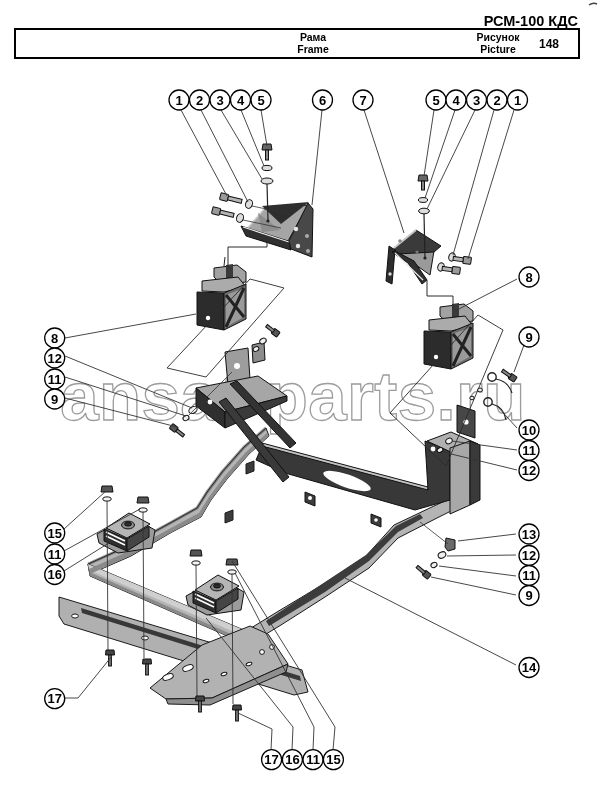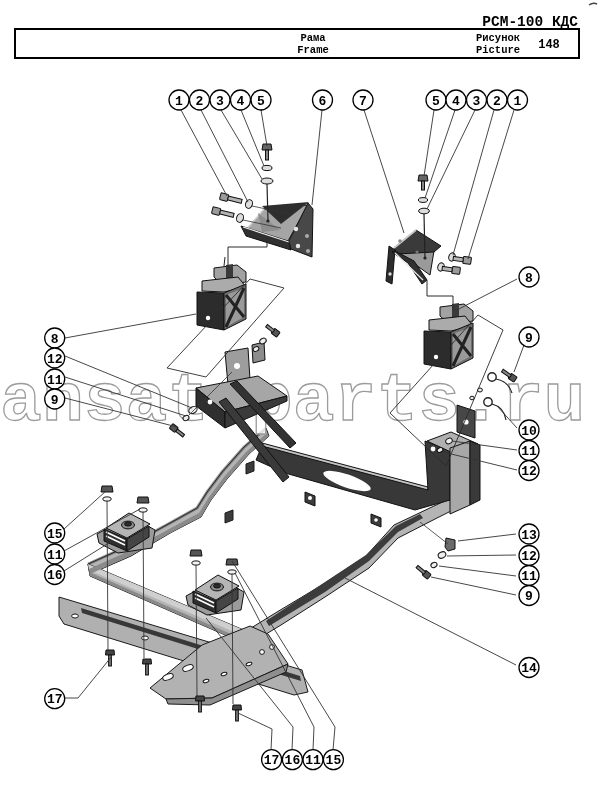--- a/index.html
+++ b/index.html
@@ -1,17 +1,17 @@
 <!DOCTYPE html>
 <html><head>
 <meta charset="utf-8">
 <style>
 html,body{margin:0;padding:0;background:#fff;}
 #page{position:relative;width:601px;height:803px;background:#fff;overflow:hidden;
-font-family:Liberation Mono, monospace;}
+font-family:Liberation Sans, sans-serif;}
 svg{position:absolute;left:0;top:0;}
 </style>
 </head>
 <body>
 <div id="page">
 <svg width="601" height="803" viewBox="0 0 601 803">
 
 <text x="578" y="26" text-anchor="end" font-size="14.5" font-weight="bold" fill="#000">РСМ-100 КДС</text>
 <path d="M589,5 q4,-3 8,-1" stroke="#444" stroke-width="1.5" fill="none"></path>
 <rect x="15" y="29" width="564" height="29" fill="none" stroke="#000" stroke-width="2"></rect>

